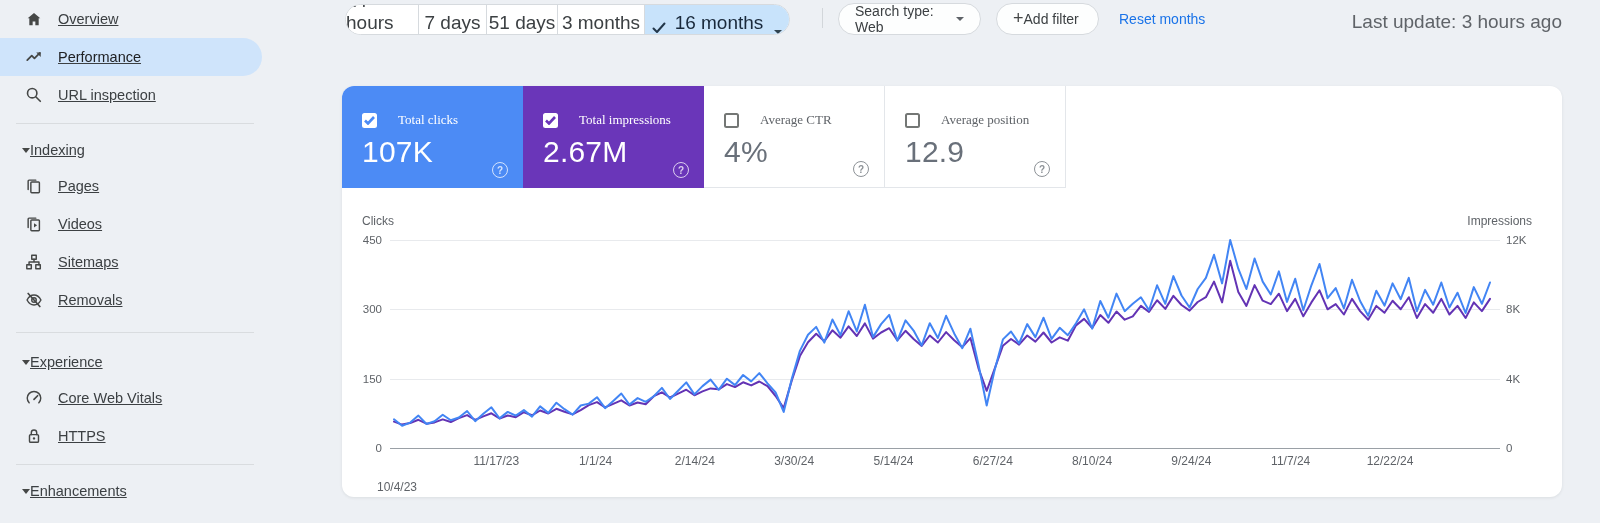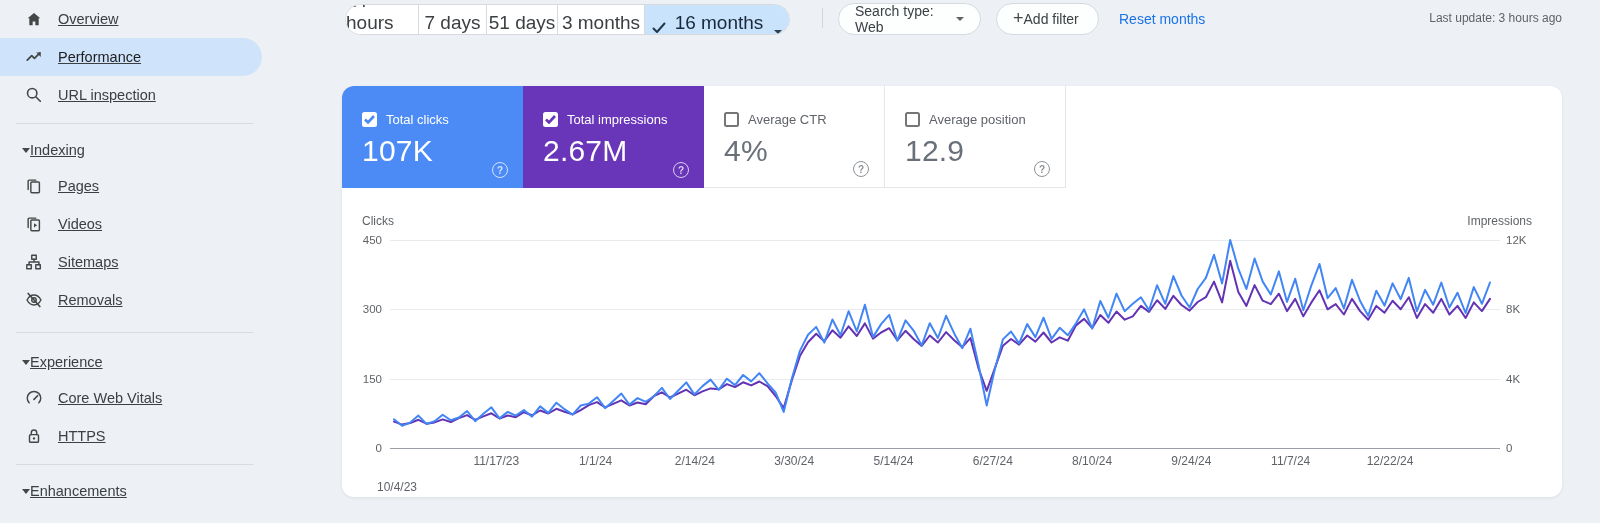--- a/index.html
+++ b/index.html
@@ -41,36 +41,36 @@
   .caret { width:0; height:0; border-left:4px solid transparent; border-right:4px solid transparent; border-top:4.5px solid #30434f; margin-left:2px; }
   .vline { position:absolute; left:822px; top:8px; width:1px; height:20px; background:#d2d6da; }
   .pill {
     position:absolute; top:3px; height:32px; border:1px solid #d6dade; border-radius:17px;
     background:#fdfefe; display:flex; align-items:center; padding:0 16px;
     font-size:14px; color:#3c4043; cursor:pointer;
   }
   .pill .caret { border-top-color:#5f6368; }
   .plus { font-size:18px; line-height:1; color:#454746; font-weight:400; margin-top:-2px; }
   .link-btn { position:absolute; left:1119px; top:11px; font-size:14px; font-weight:500; color:#1a73e8; cursor:pointer; }
-  .last-update { position:absolute; right:38px; top:11px; font-size:12px; color:#5f6368;text-align:center; }
+  .last-update { position:absolute; right:38px; top:11px; font-size:19px; color:#5f6368;text-align:center; }
 
   
   .panel {
     position:absolute; left:342px; top:86px; width:1220px; height:411px;
     background:#fff; border-radius:12px; box-shadow:0 1px 3px rgba(60,64,67,.10);
     overflow:hidden;
   }
   .cards { display:flex; height:102px; }
   .metric-card {
     width:181px; height:102px; padding:26px 0 0 20px; position:relative; cursor:pointer;
     background:#fff;
   }
   .metric-card.colored { color:#fff; }
   .metric-card.plain { color:#5f6368; border-right:1px solid #e3e6ea; border-bottom:1px solid #e3e6ea; }
-  .m-head { display:flex; align-items:center; gap:9px; font-size:13px; font-weight:500; }
+  .m-head { display:flex; align-items:center; gap:21px; font-size:13px; font-weight:500;font-family:Liberation Serif, serif; }
   .metric-card.plain .m-head { color:#5f6368; font-weight:400; }
   .m-value { margin-top:7px; font-size:30px; font-weight:400; letter-spacing:.2px; }
   .metric-card.plain .m-value { color:#69707a; }
   .cb { width:15px; height:15px; border-radius:2.5px; flex:0 0 15px; display:flex; align-items:center; justify-content:center; }
   .cb.checked { background:#fff; border:2px solid #fff; }
   .cb.checked svg { stroke:var(--card-color,#4285f4); stroke-width:2.6; fill:none; }
   .cb.unchecked { border:2px solid #747775; background:transparent; }
   .help {
     position:absolute; right:15px; bottom:10px; width:16px; height:16px; border-radius:50%;
     border:1.4px solid currentColor; font-size:10px; font-weight:700;

